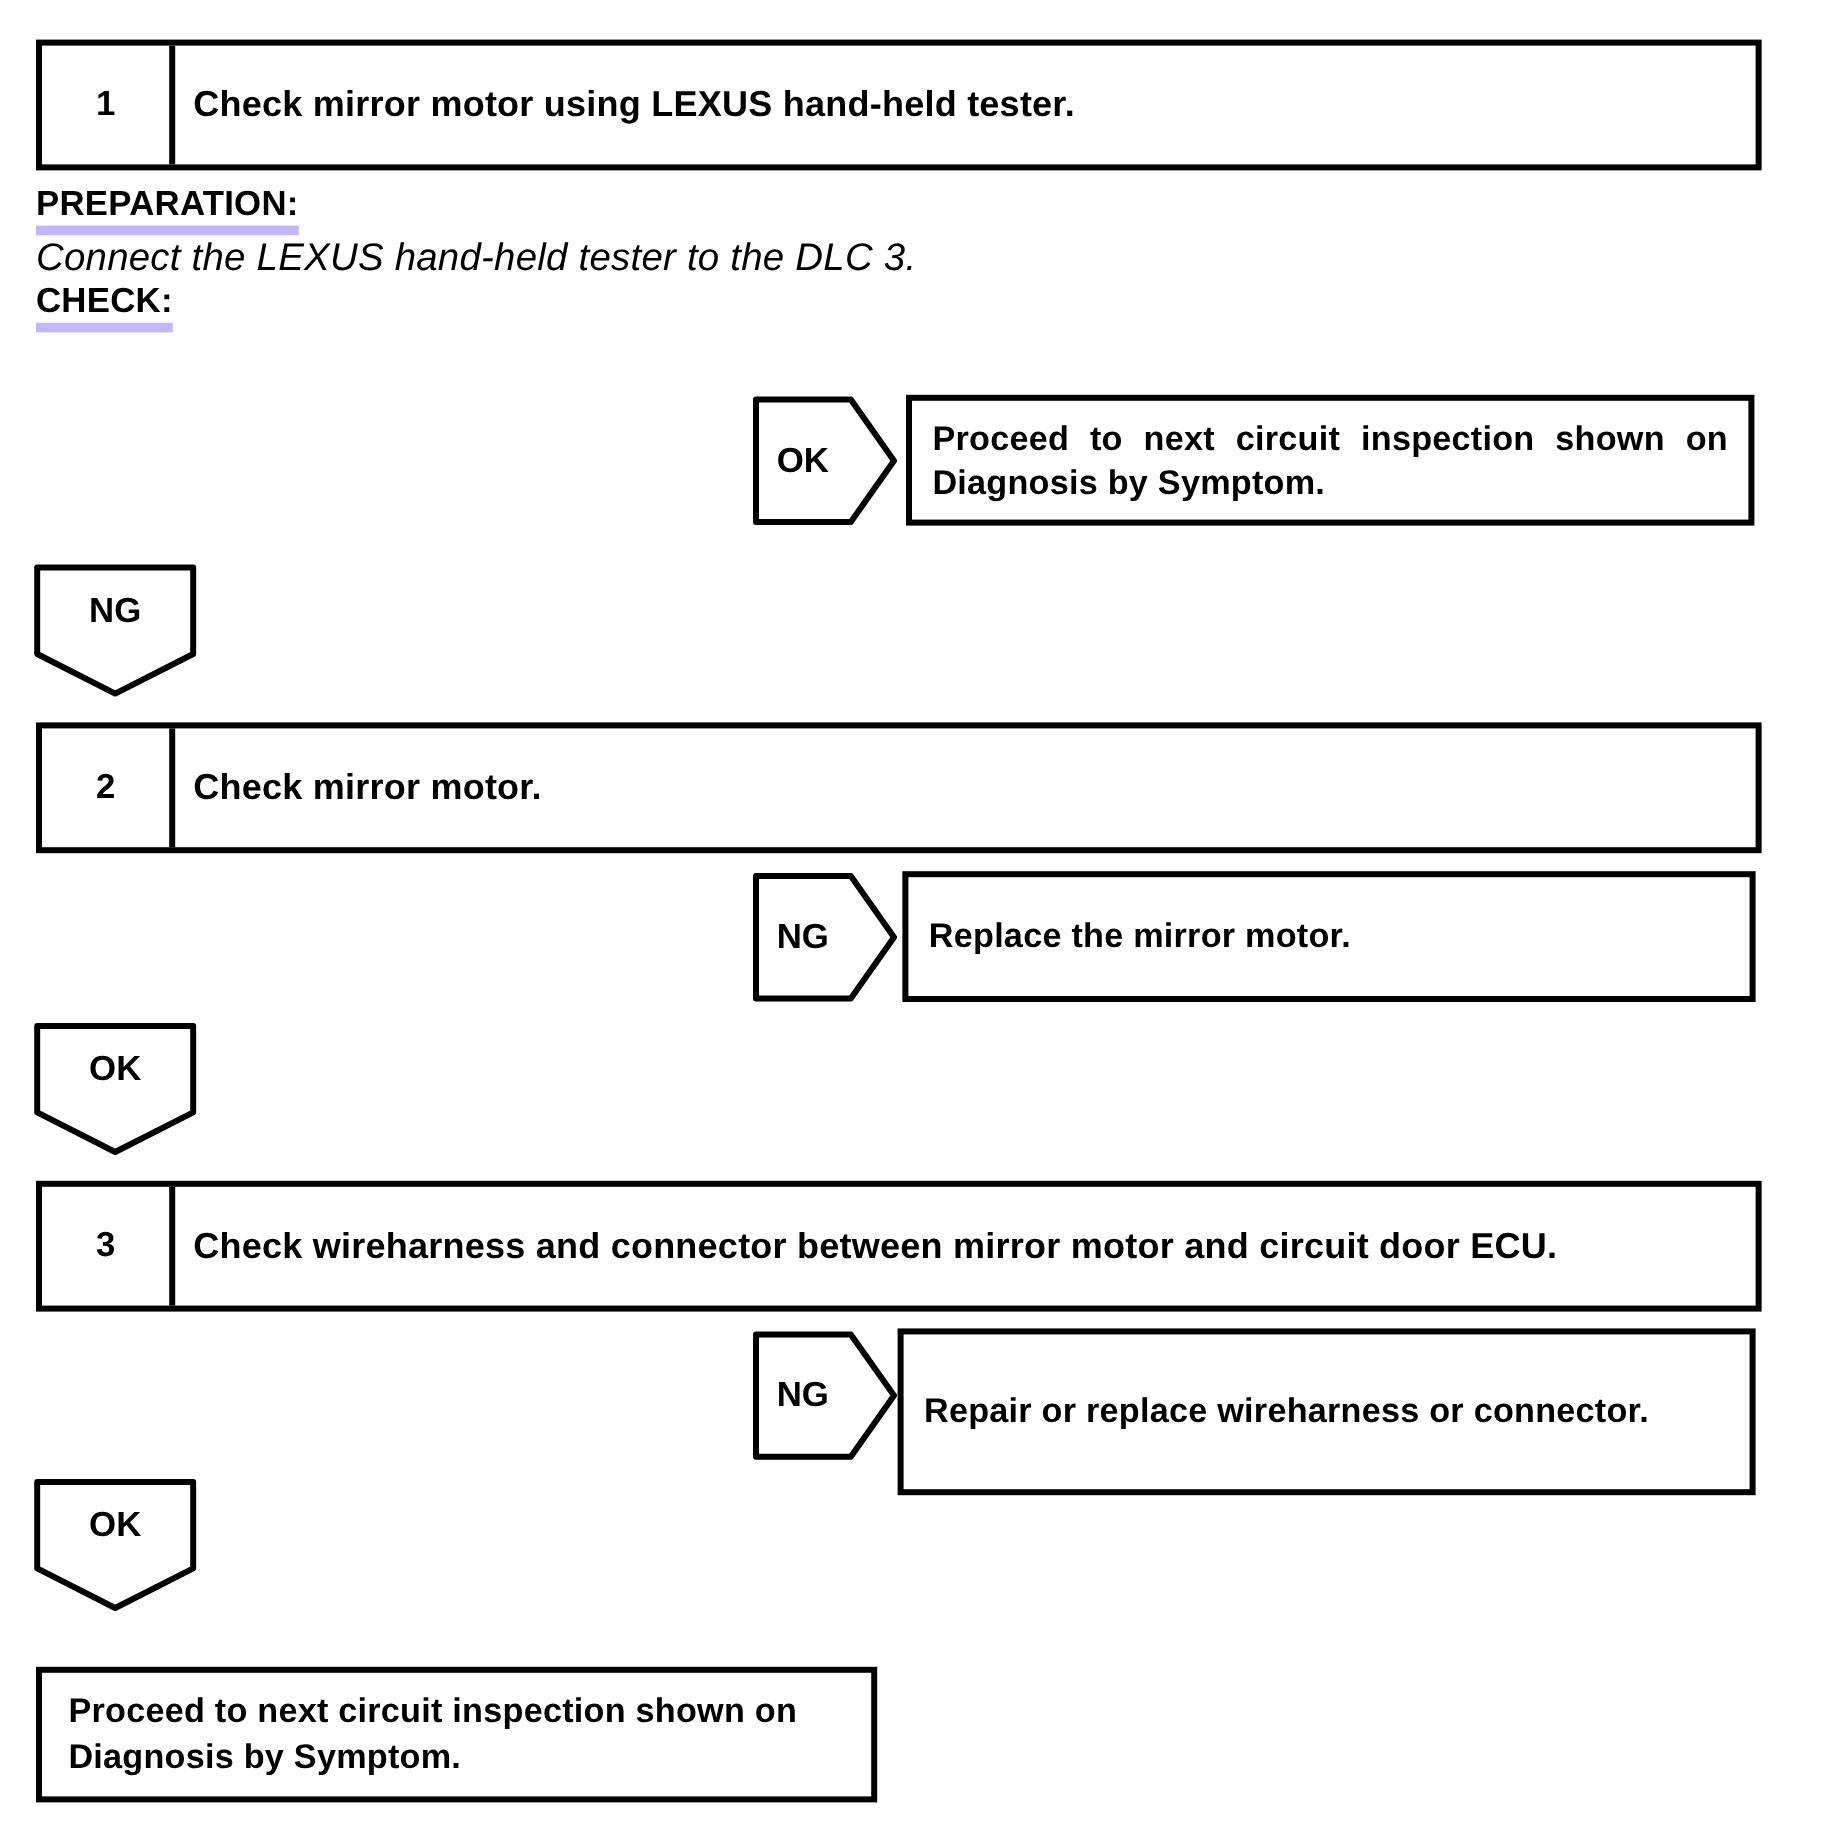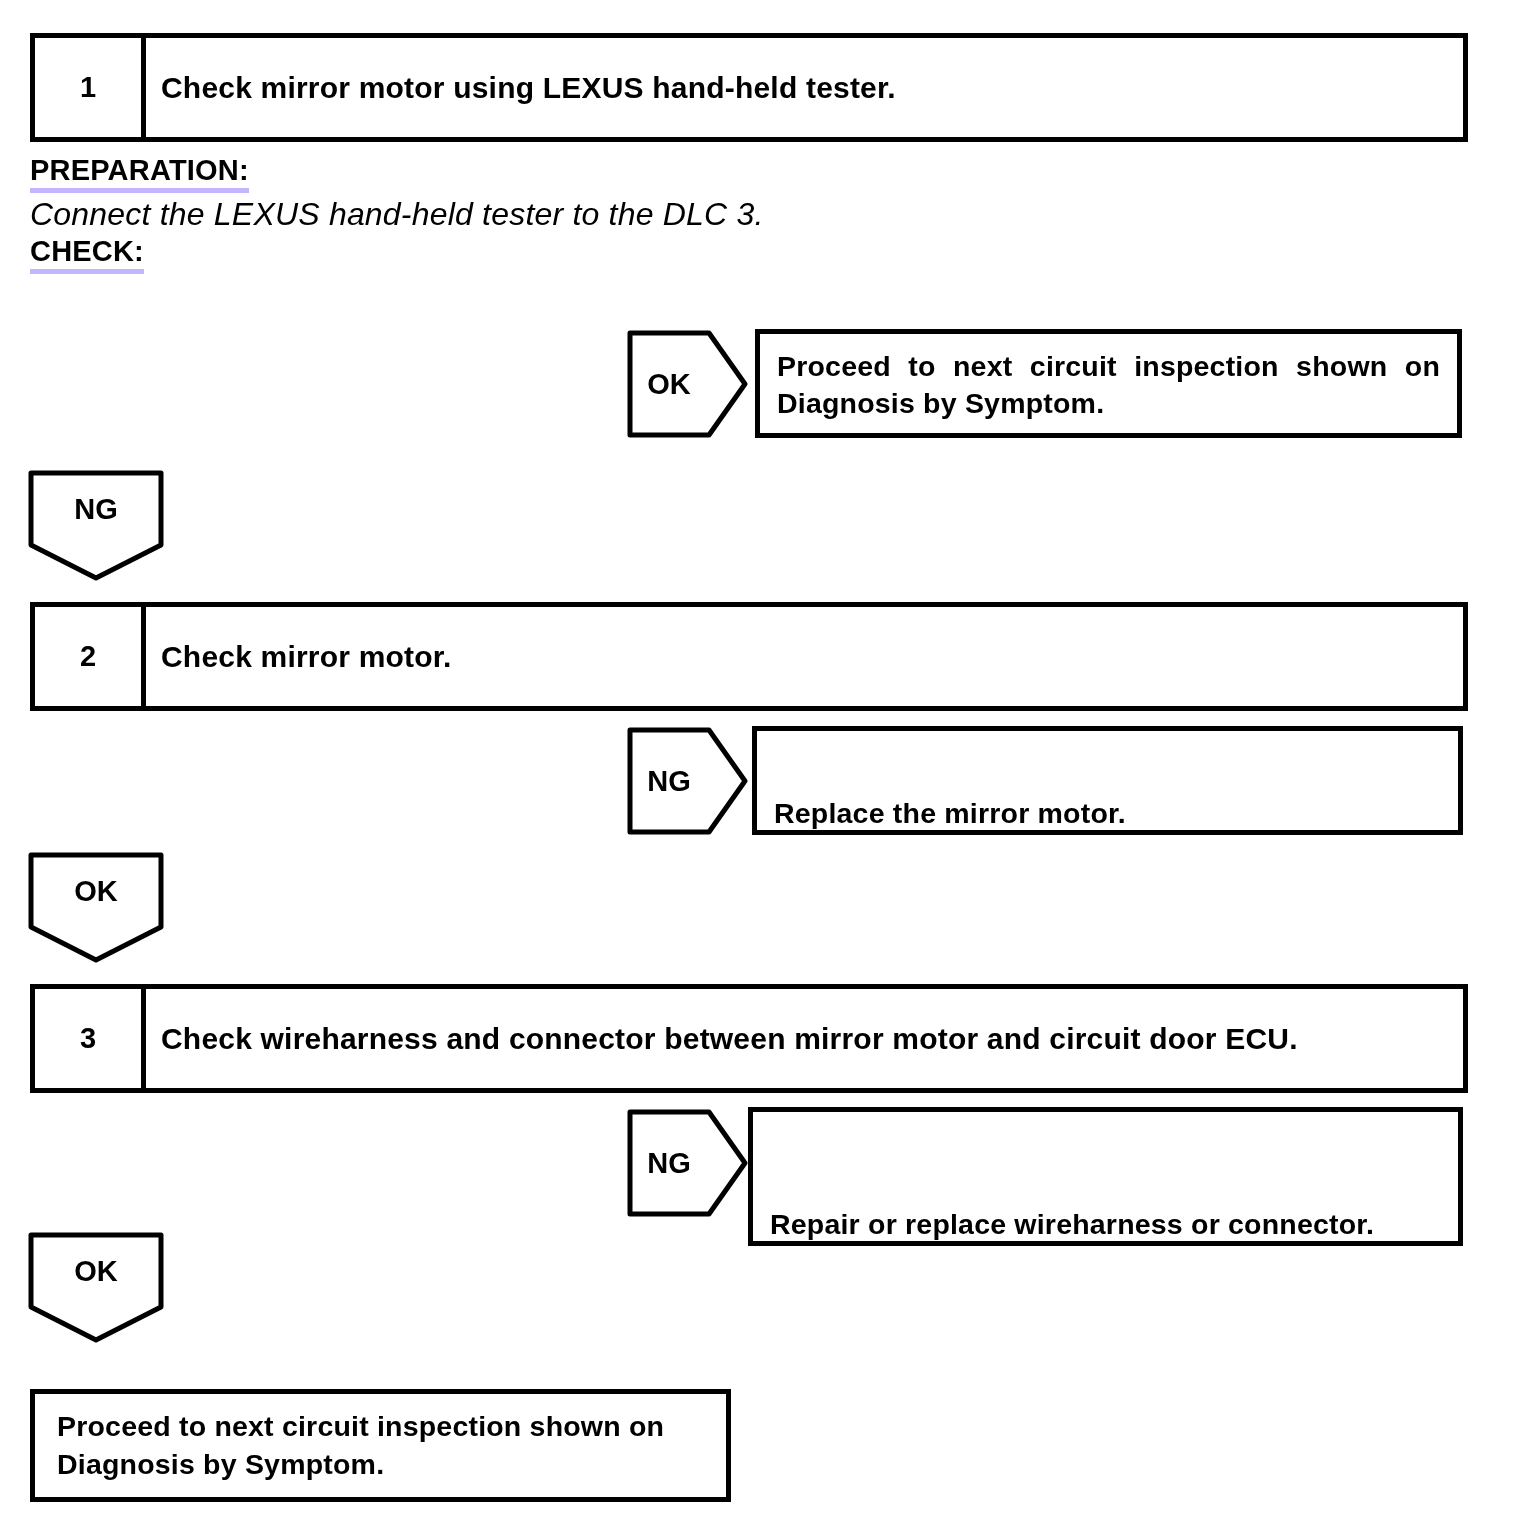--- a/index.html
+++ b/index.html
@@ -48,21 +48,21 @@
   
   .h-label {
     position: absolute;
     left: 30px;
     font-weight: bold;
     font-size: 29px;
     letter-spacing: 0.2px;
   }
   .h-label span {
     display: inline-block;
-    border-bottom: 5px solid #c4b5fd;
+    border-bottom: 8px solid #c4b5fd;
     padding-bottom: 1px;
   }
   .body-text {
     position: absolute;
     left: 30px;
     font-size: 32px;
     letter-spacing: 0.2px;
     font-style: italic;
   }
 
@@ -112,21 +112,21 @@
     font-size: 28.5px;
     letter-spacing: 0.2px;
   }
   .result-box.multiline {
     padding: 14px 17px 0 17px;
     line-height: 37px;
     text-align: justify;
   }
   .result-box.single {
     display: flex;
-    align-items: flex-end;
+    align-items: center;
     padding-left: 17px;
     padding-right: 10px;
   }
 
   
   .final-box {
     position: absolute;
     left: 30px;
     top: 1389px;
     width: 701px;

